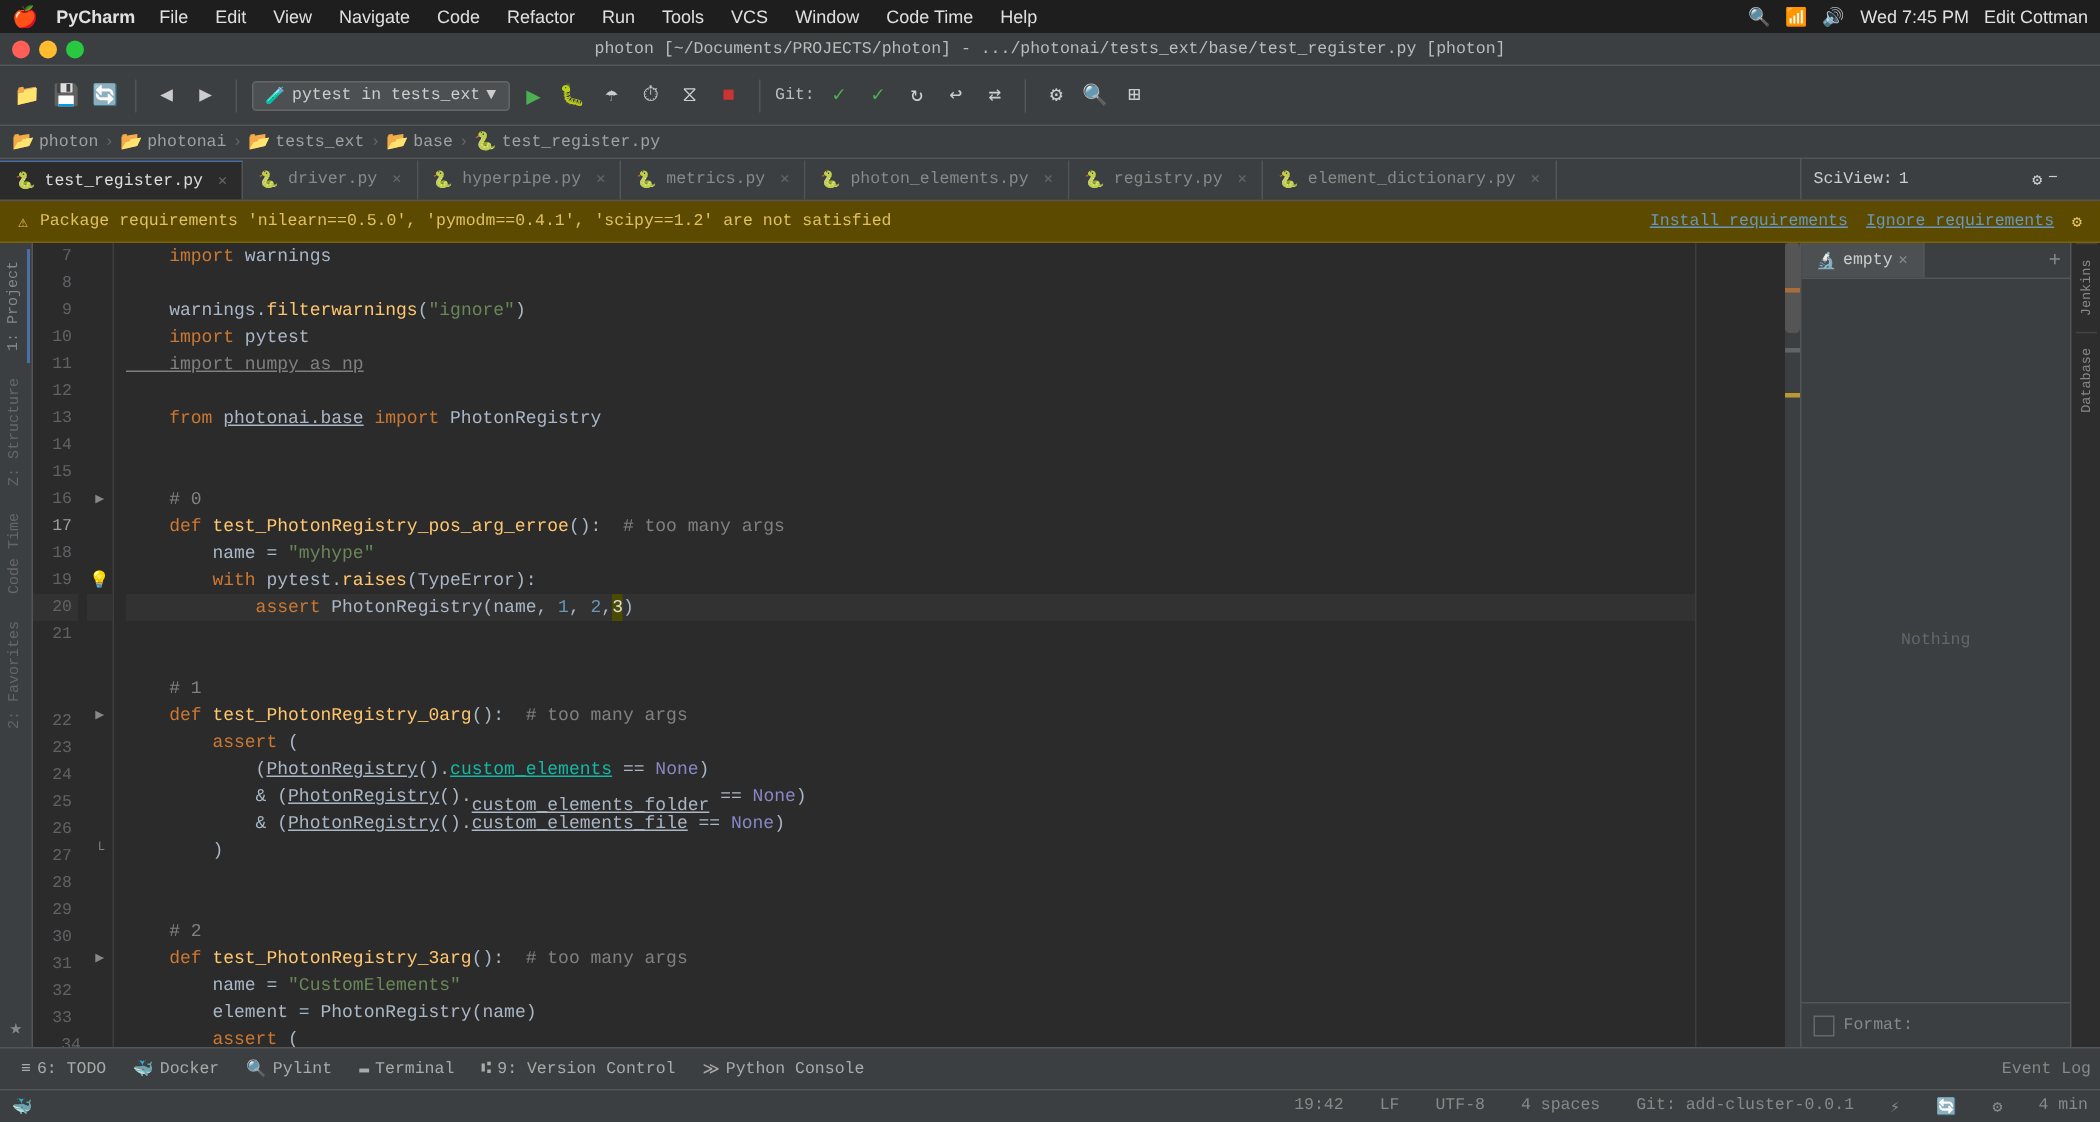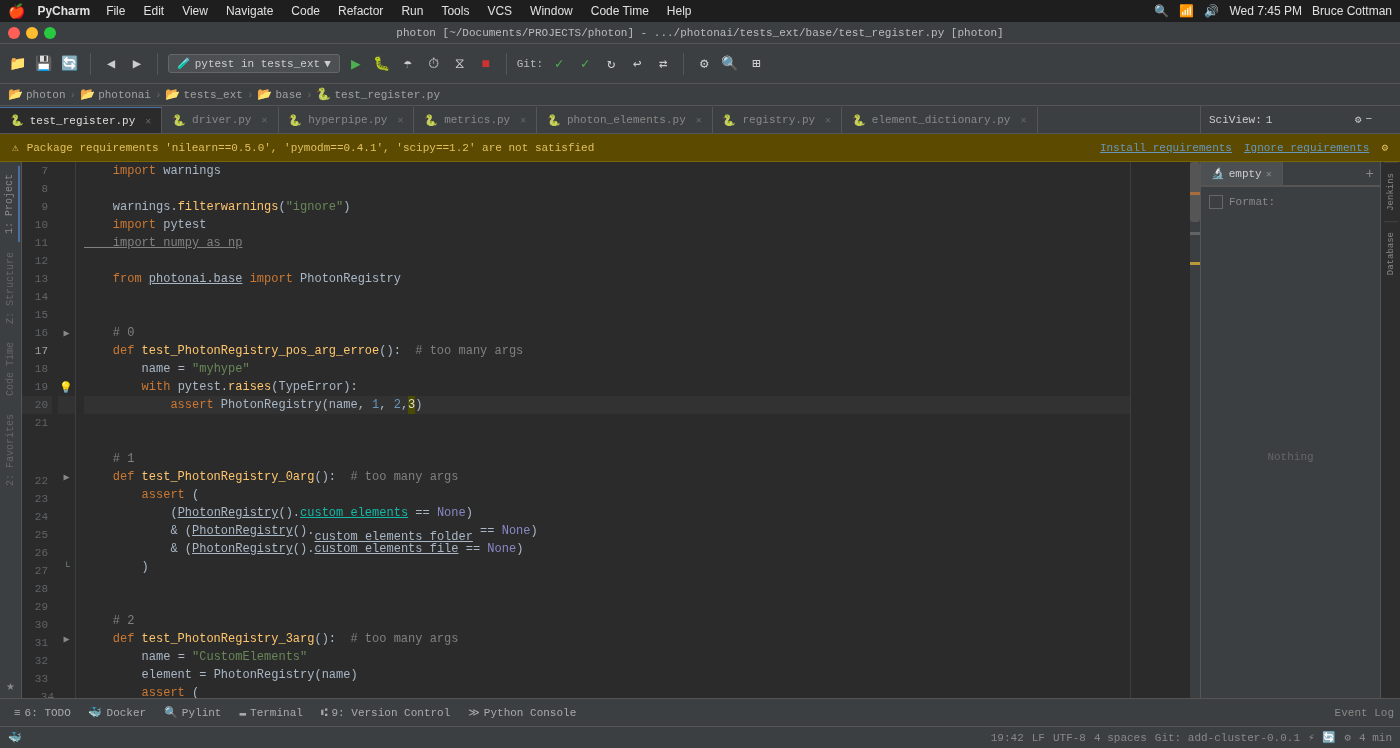--- a/index.html
+++ b/index.html
@@ -81,21 +81,21 @@
     <span class="menu-item">VCS</span>
     <span class="menu-item">Window</span>
     <span class="menu-item">Code Time</span>
     <span class="menu-item">Help</span>
   </div>
   <div class="right-items">
     <span>🔍</span>
     <span>📶</span>
     <span>🔊</span>
     <span>Wed 7:45 PM</span>
-    <span>Bruce Cottman</span>
+    <span>Edit Cottman</span>
   </div>
 </div>
 
 <div class="titlebar" style="position:relative;">
   <div class="traffic-lights">
     <div class="traffic-light tl-red"></div>
     <div class="traffic-light tl-yellow"></div>
     <div class="traffic-light tl-green"></div>
   </div>
   <span>photon [~/Documents/PROJECTS/photon] - .../photonai/tests_ext/base/test_register.py [photon]</span>
@@ -377,28 +377,28 @@
 
   <div style="width:180px; background:#3c3f41; border-left:1px solid #555; display:flex; flex-direction:column;">
     <div style="height:24px; display:flex; border-bottom:1px solid #555;">
       <div style="padding:0 10px; display:flex; align-items:center; font-size:11px; color:#ccc; cursor:pointer; border-right:1px solid #555; background:#4c5052; gap:4px;">
         <span>🔬</span>
         <span>empty</span>
         <span style="color:#888; font-size:10px;">✕</span>
       </div>
       <div style="padding:0 6px; display:flex; align-items:center; font-size:14px; color:#888; cursor:pointer; margin-left:auto;">+</div>
     </div>
+    <div style="flex:1; display:flex; align-items:center; justify-content:center; font-size:11px; color:#666;">
+      <span>Nothing</span>
+    </div>
+
     <div style="height:30px; display:flex; align-items:center; padding:0 8px; font-size:11px; color:#888; border-top:1px solid #555;">
       <div style="width:14px; height:14px; border:1px solid #666; margin-right:6px;"></div>
       <span>Format:</span>
     </div>
-
-    <div style="flex:1; display:flex; align-items:center; justify-content:center; font-size:11px; color:#666;">
-      <span>Nothing</span>
-    </div>
   </div>
 
   <div style="width:20px; background:#2d2d2d; display:flex; flex-direction:column; align-items:center; border-left:1px solid #555;">
     <div style="writing-mode:vertical-lr; transform:rotate(180deg); font-size:9px; color:#888; cursor:pointer; padding:10px 2px; border-bottom:1px solid #444; text-align:center;">Jenkins</div>
     <div style="writing-mode:vertical-lr; transform:rotate(180deg); font-size:9px; color:#888; cursor:pointer; padding:10px 2px; border-bottom:1px solid #444; text-align:center;">Database</div>
   </div>
 </div>
 
 <div class="bottom-toolbar">
   <div class="bottom-tab">
@@ -425,21 +425,21 @@
     <span>≫</span>
     <span>Python Console</span>
   </div>
   <div style="margin-left:auto; display:flex; align-items:center; gap:8px;">
     <span style="font-size:11px; color:#888;">Event Log</span>
   </div>
 </div>
 
 <div style="height:22px; background:#3c3f41; display:flex; align-items:center; padding:0 8px; font-size:11px; color:#888; border-top:1px solid #555;">
   <span>🐳</span>
-  <div style="margin-left:auto; display:flex; gap:8px; align-items:center;">
+  <div style="margin-left:auto; display:flex; gap:24px; ">
     <span>19:42</span>
     <span>LF</span>
     <span>UTF-8</span>
     <span>4 spaces</span>
     <span>Git: add-cluster-0.0.1</span>
     <span>⚡</span>
     <span>🔄</span>
     <span>⚙</span>
     <span>4 min</span>
   </div>

